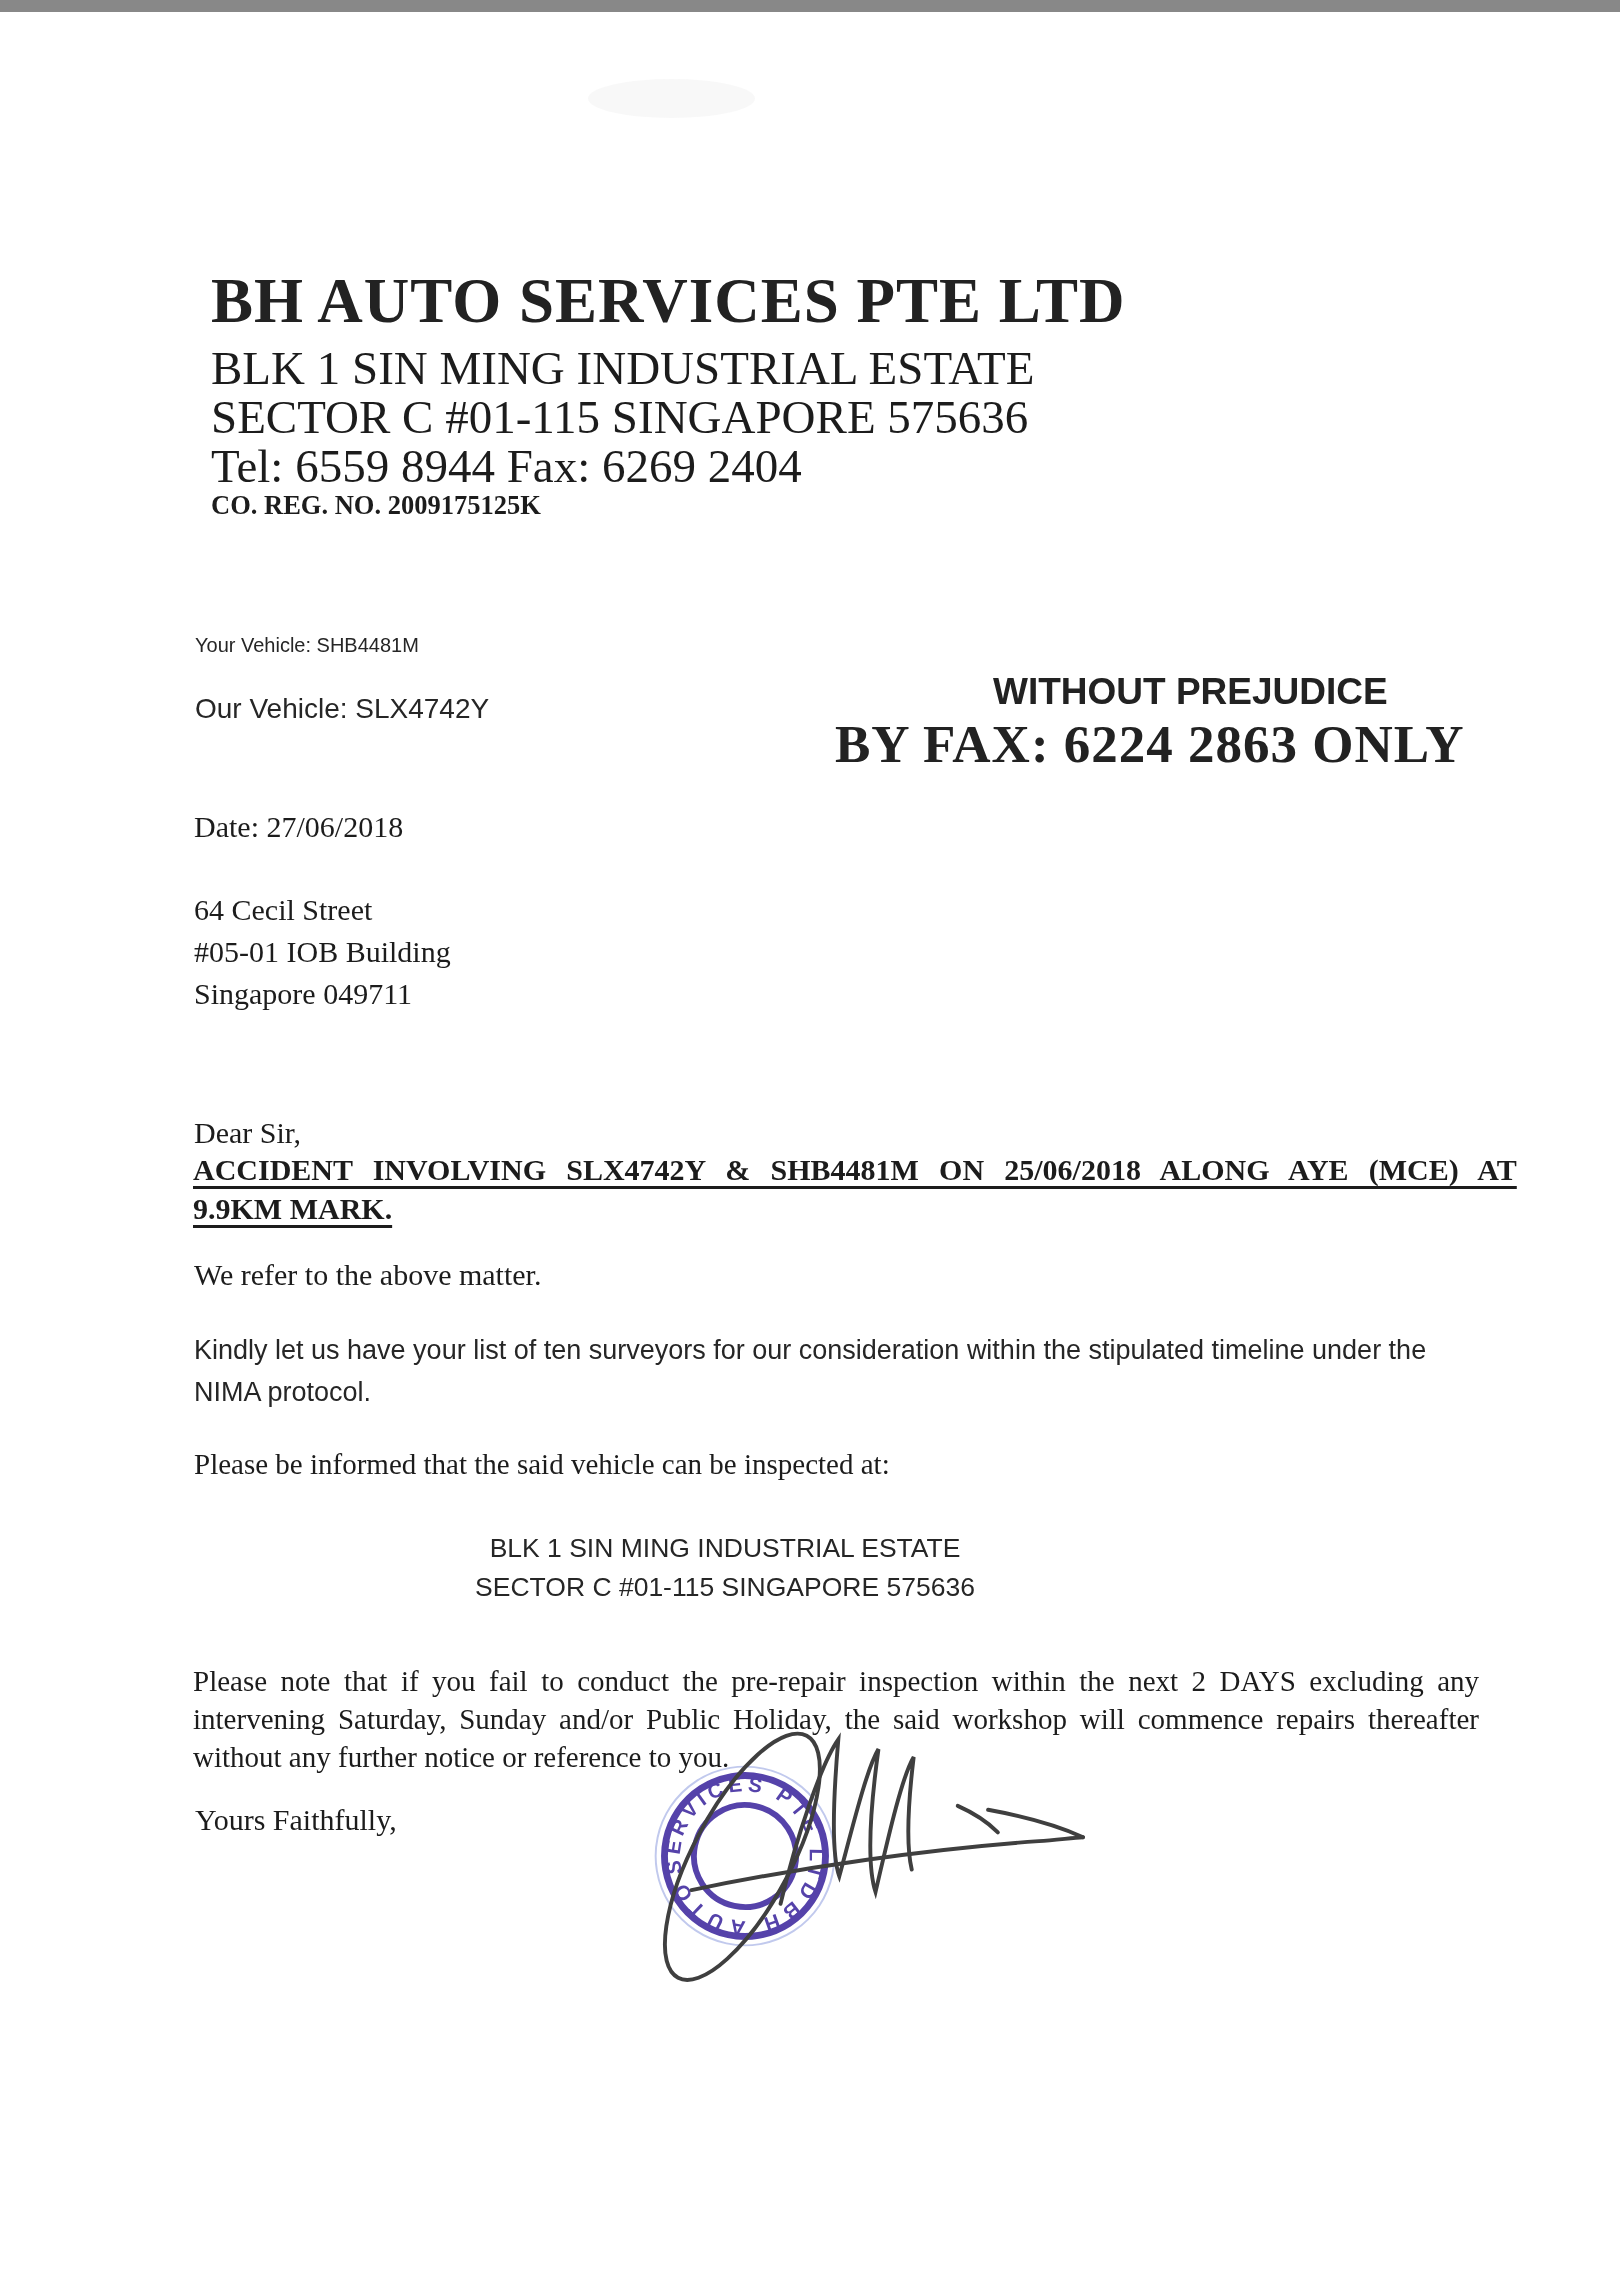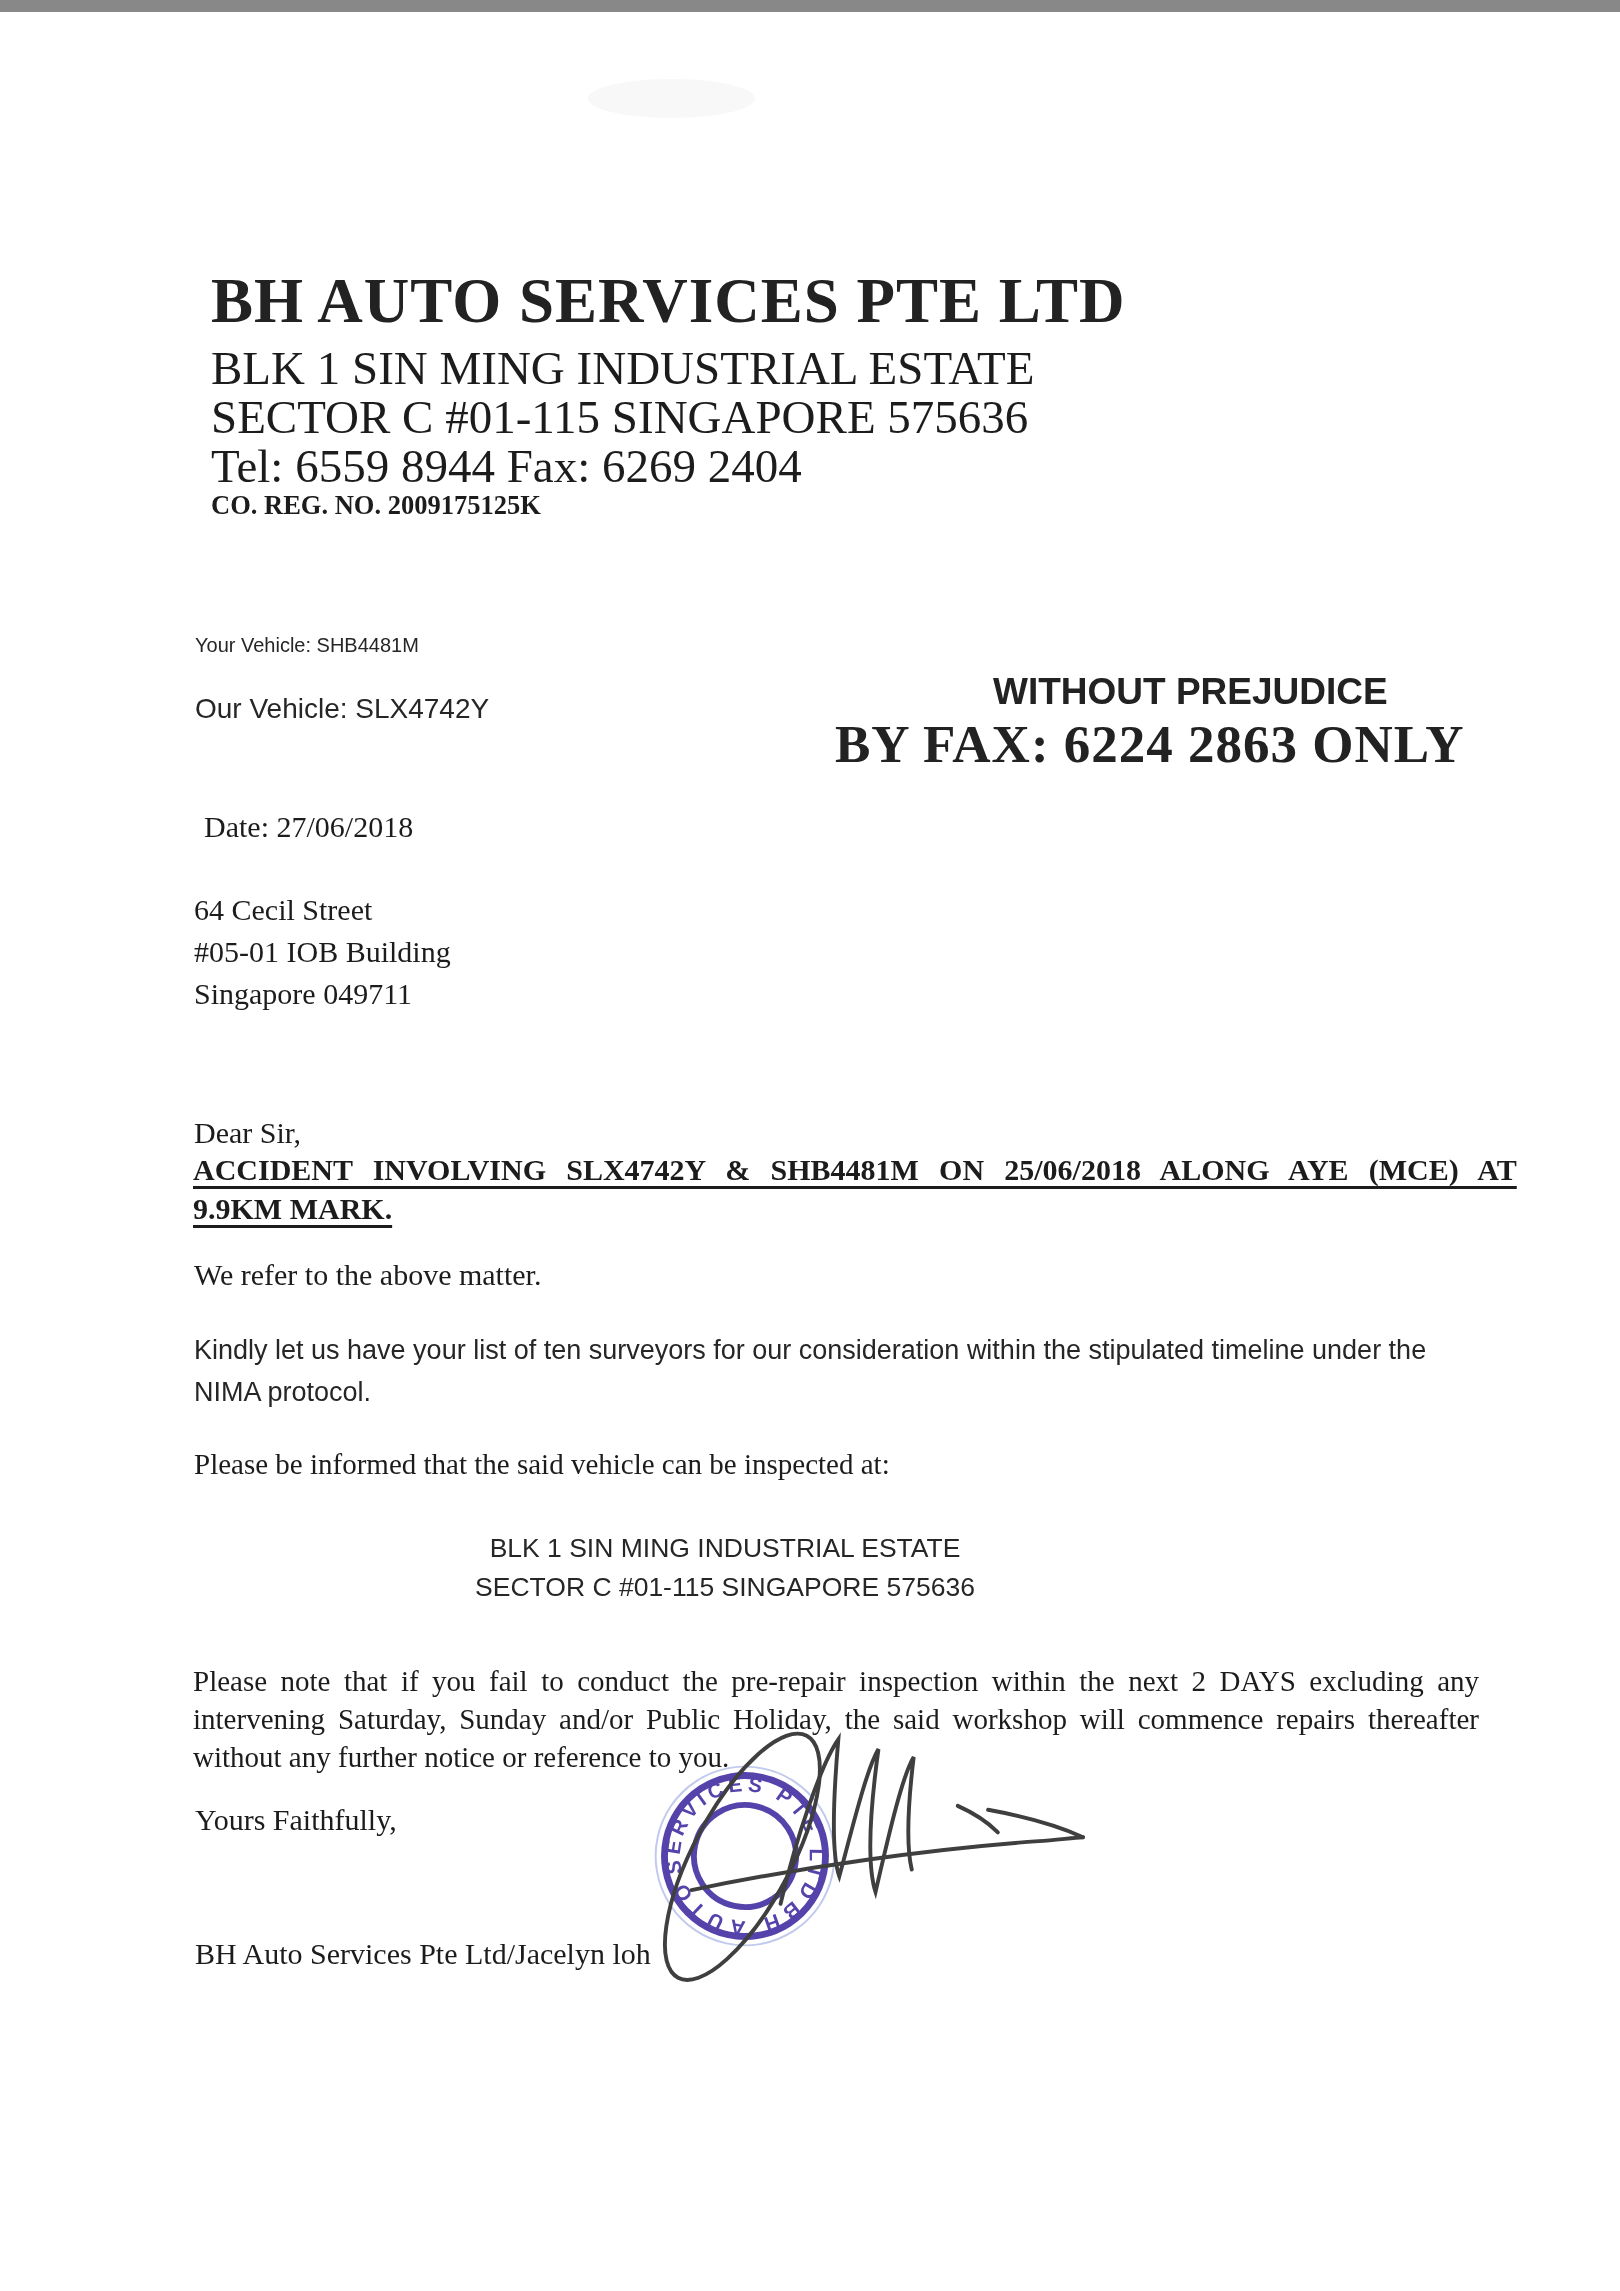--- a/index.html
+++ b/index.html
@@ -21,21 +21,21 @@
   .hline2{left:211px;top:378px;font-size:47px;}
   .hline3{left:211px;top:427px;font-size:47px;}
   .coreg{left:211px;top:478px;font-size:26.5px;font-weight:bold;text-align:center;}
 
   .yourveh{left:195px;top:622px;font-size:20px;color:#262626;}
   .ourveh{left:195px;top:681px;font-size:28px;color:#262626;}
 
   .wp{left:993px;top:659px;font-size:37px;font-weight:bold;color:#222;}
   .byfax{left:835px;top:702px;font-size:53px;font-weight:bold;color:#222;letter-spacing:1px;}
 
-  .dateline{left:204px;top:798px;font-size:30px;}
+  .dateline{left:194px;top:798px;font-size:30px;}
   .recipient{left:194px;top:877px;font-size:30px;line-height:42px;}
   .recipient div{white-space:nowrap;}
 
   .dearsir{left:194px;top:1104px;font-size:30px;}
 
   .subject1{left:193px;top:1141px;width:1264px;font-size:30px;font-weight:bold;word-spacing:12.7px;}
   .subject2{left:193px;top:1180px;font-size:30px;font-weight:bold;}
   .usub{text-decoration:underline;text-decoration-thickness:2.9px;text-underline-offset:5.9px;}
 
   .werefer{left:194px;top:1246px;font-size:30px;}
@@ -97,21 +97,20 @@
   <div class="abs kindly">Kindly let us have your list of ten surveyors for our consideration within the stipulated timeline under the NIMA protocol.</div>
 
   <div class="abs caddr">
     <div>BLK 1 SIN MING INDUSTRIAL ESTATE</div>
     <div>SECTOR C #01-115 SINGAPORE 575636</div>
   </div>
 
   <div class="abs serif paranote">Please note that if you fail to conduct the pre-repair inspection within the next 2 DAYS excluding any intervening Saturday, Sunday and/or Public Holiday, the said workshop will commence repairs thereafter without any further notice or reference to you.</div>
 
   <div class="abs serif yours">Yours Faithfully,</div>
-  <div class="abs serif signoff">BH Auto Services Pte Ltd/Jacelyn loh</div>
 
   <svg class="abs stamp-svg" width="216" height="216" viewBox="0 0 220 220">
     <g transform="rotate(12 110 110)" opacity="0.92">
       <circle cx="110" cy="110" r="91" fill="none" stroke="#bcc5ec" stroke-width="2"></circle>
       <circle cx="110" cy="110" r="82" fill="none" stroke="#4733a3" stroke-width="7"></circle>
       <circle cx="110" cy="110" r="52" fill="none" stroke="#4733a3" stroke-width="6"></circle>
       <defs>
         <path id="arcTop" d="M 55.9 147.9 A 66 66 0 1 1 164.1 147.9" fill="none"></path>
         <path id="arcBottom" d="M 169.8 137.9 A 66 66 0 0 1 50.2 137.9" fill="none"></path>
       </defs>

